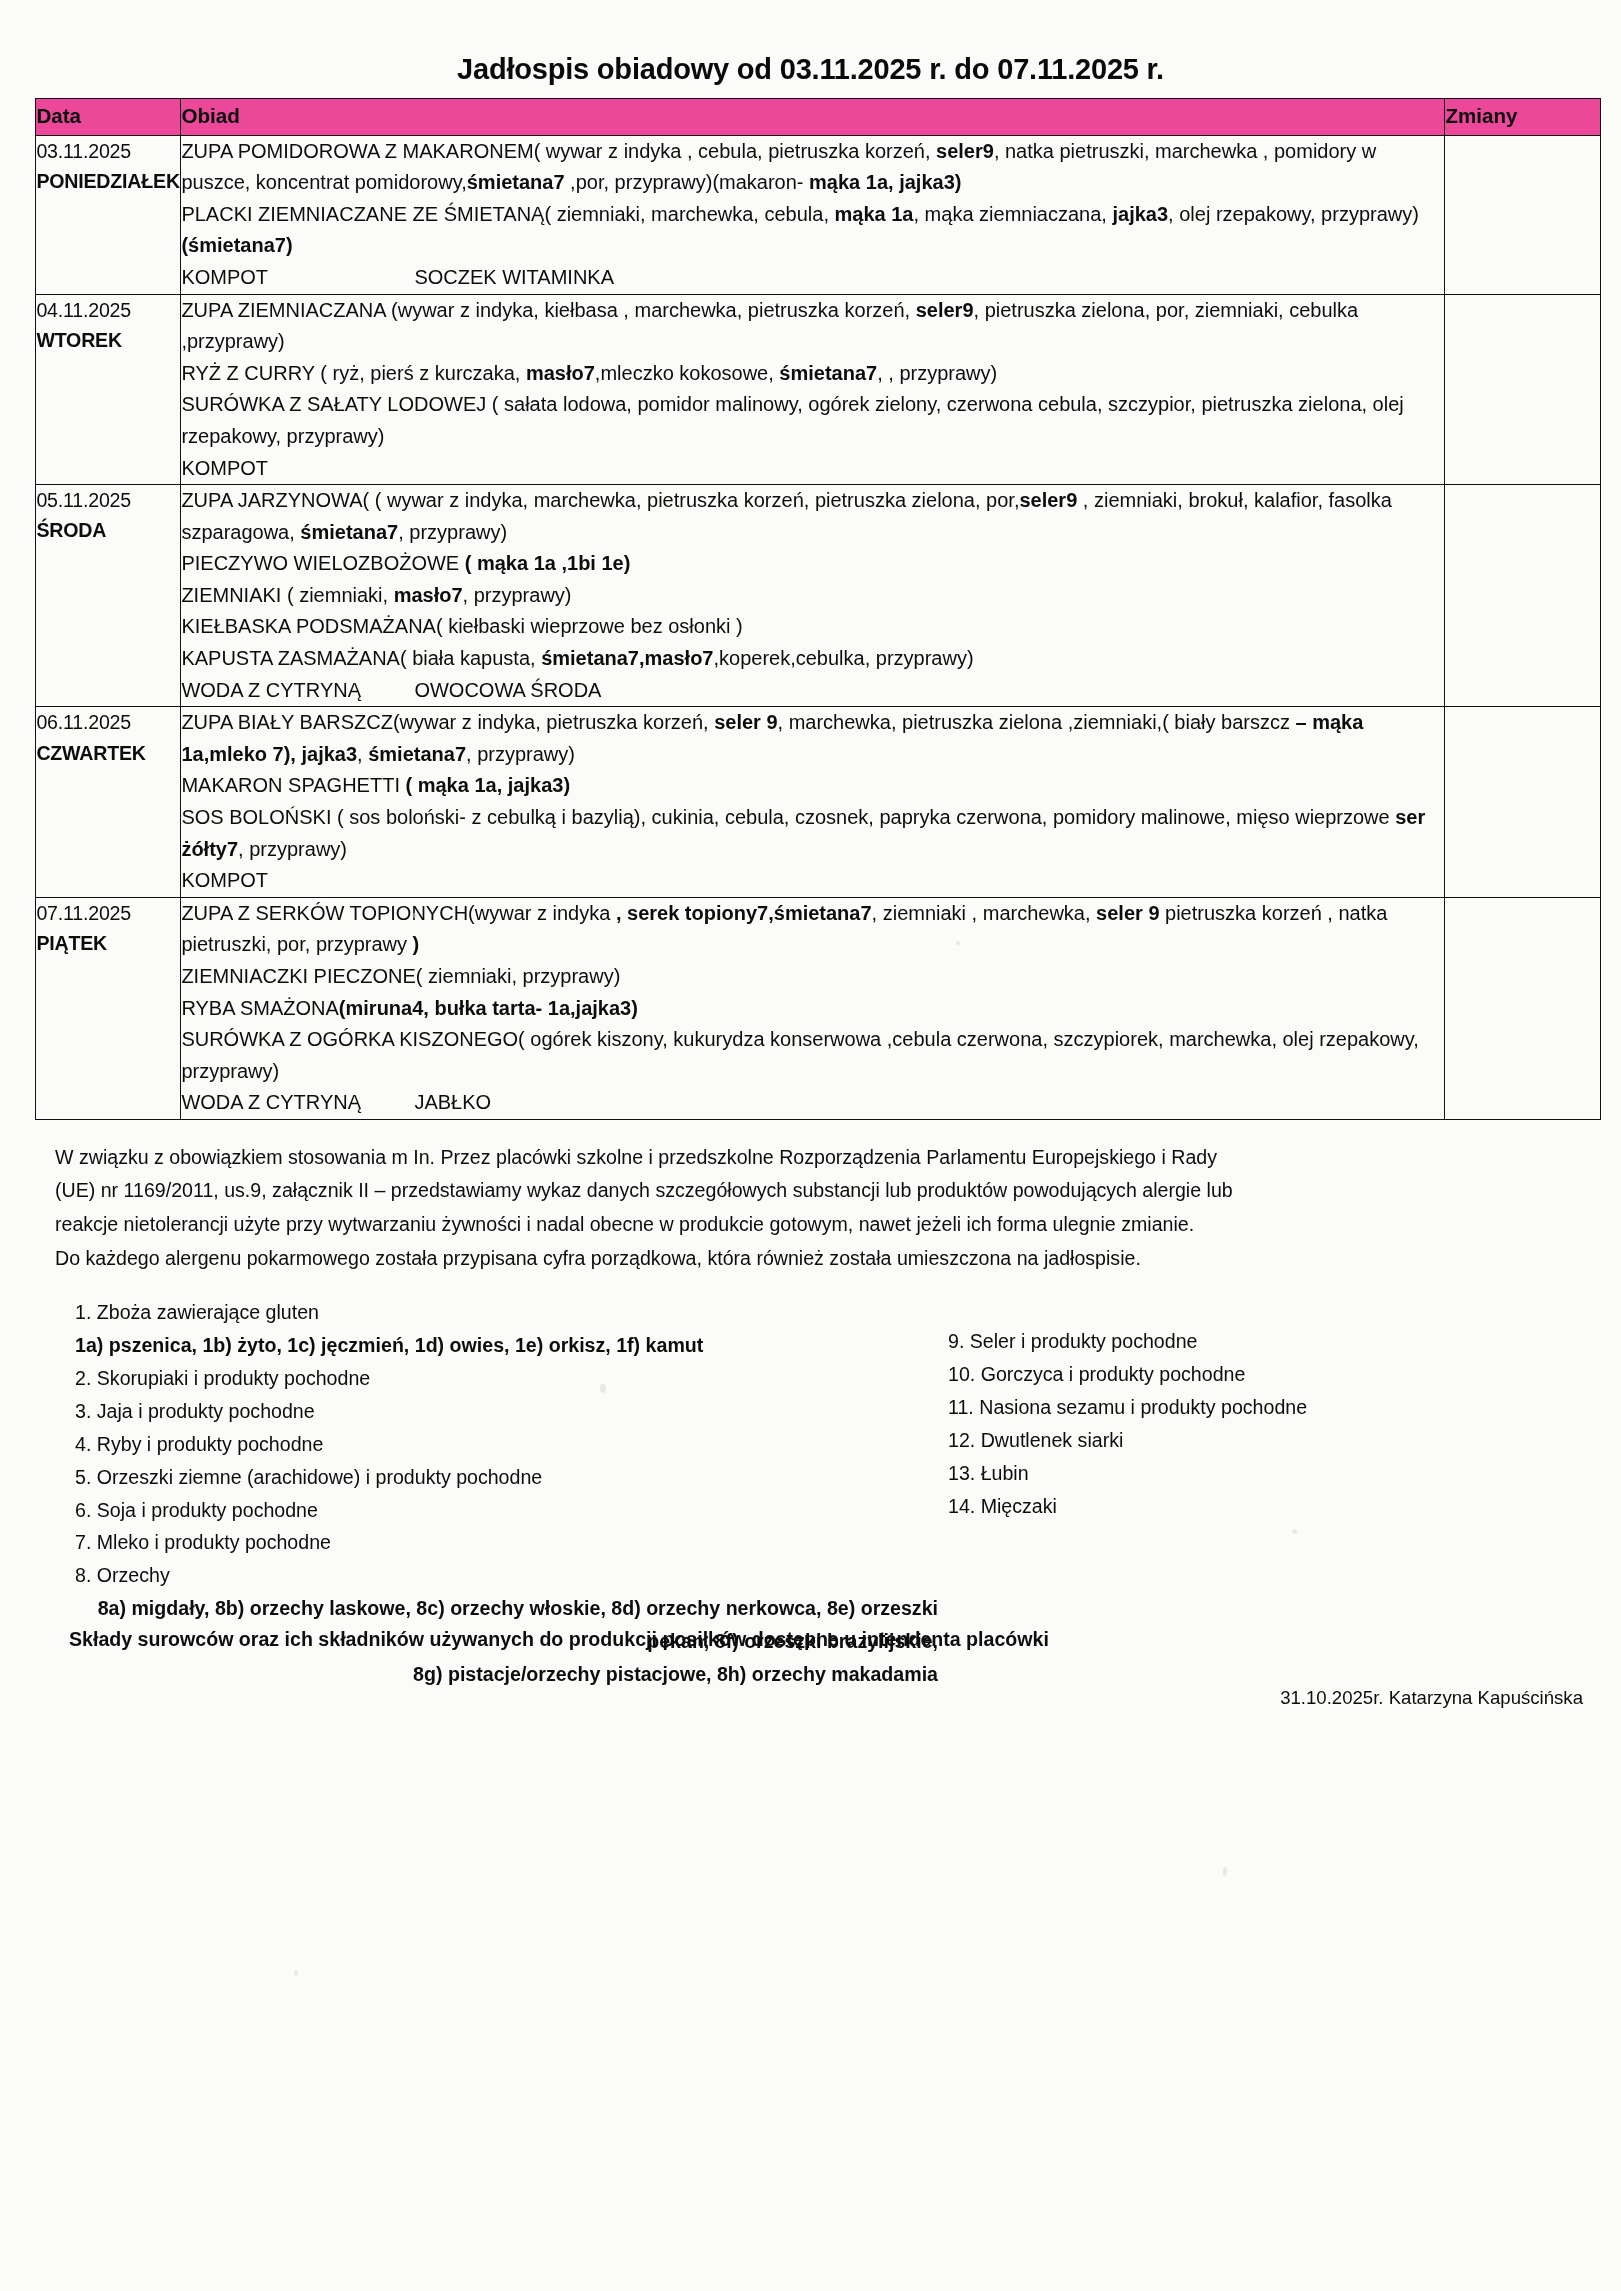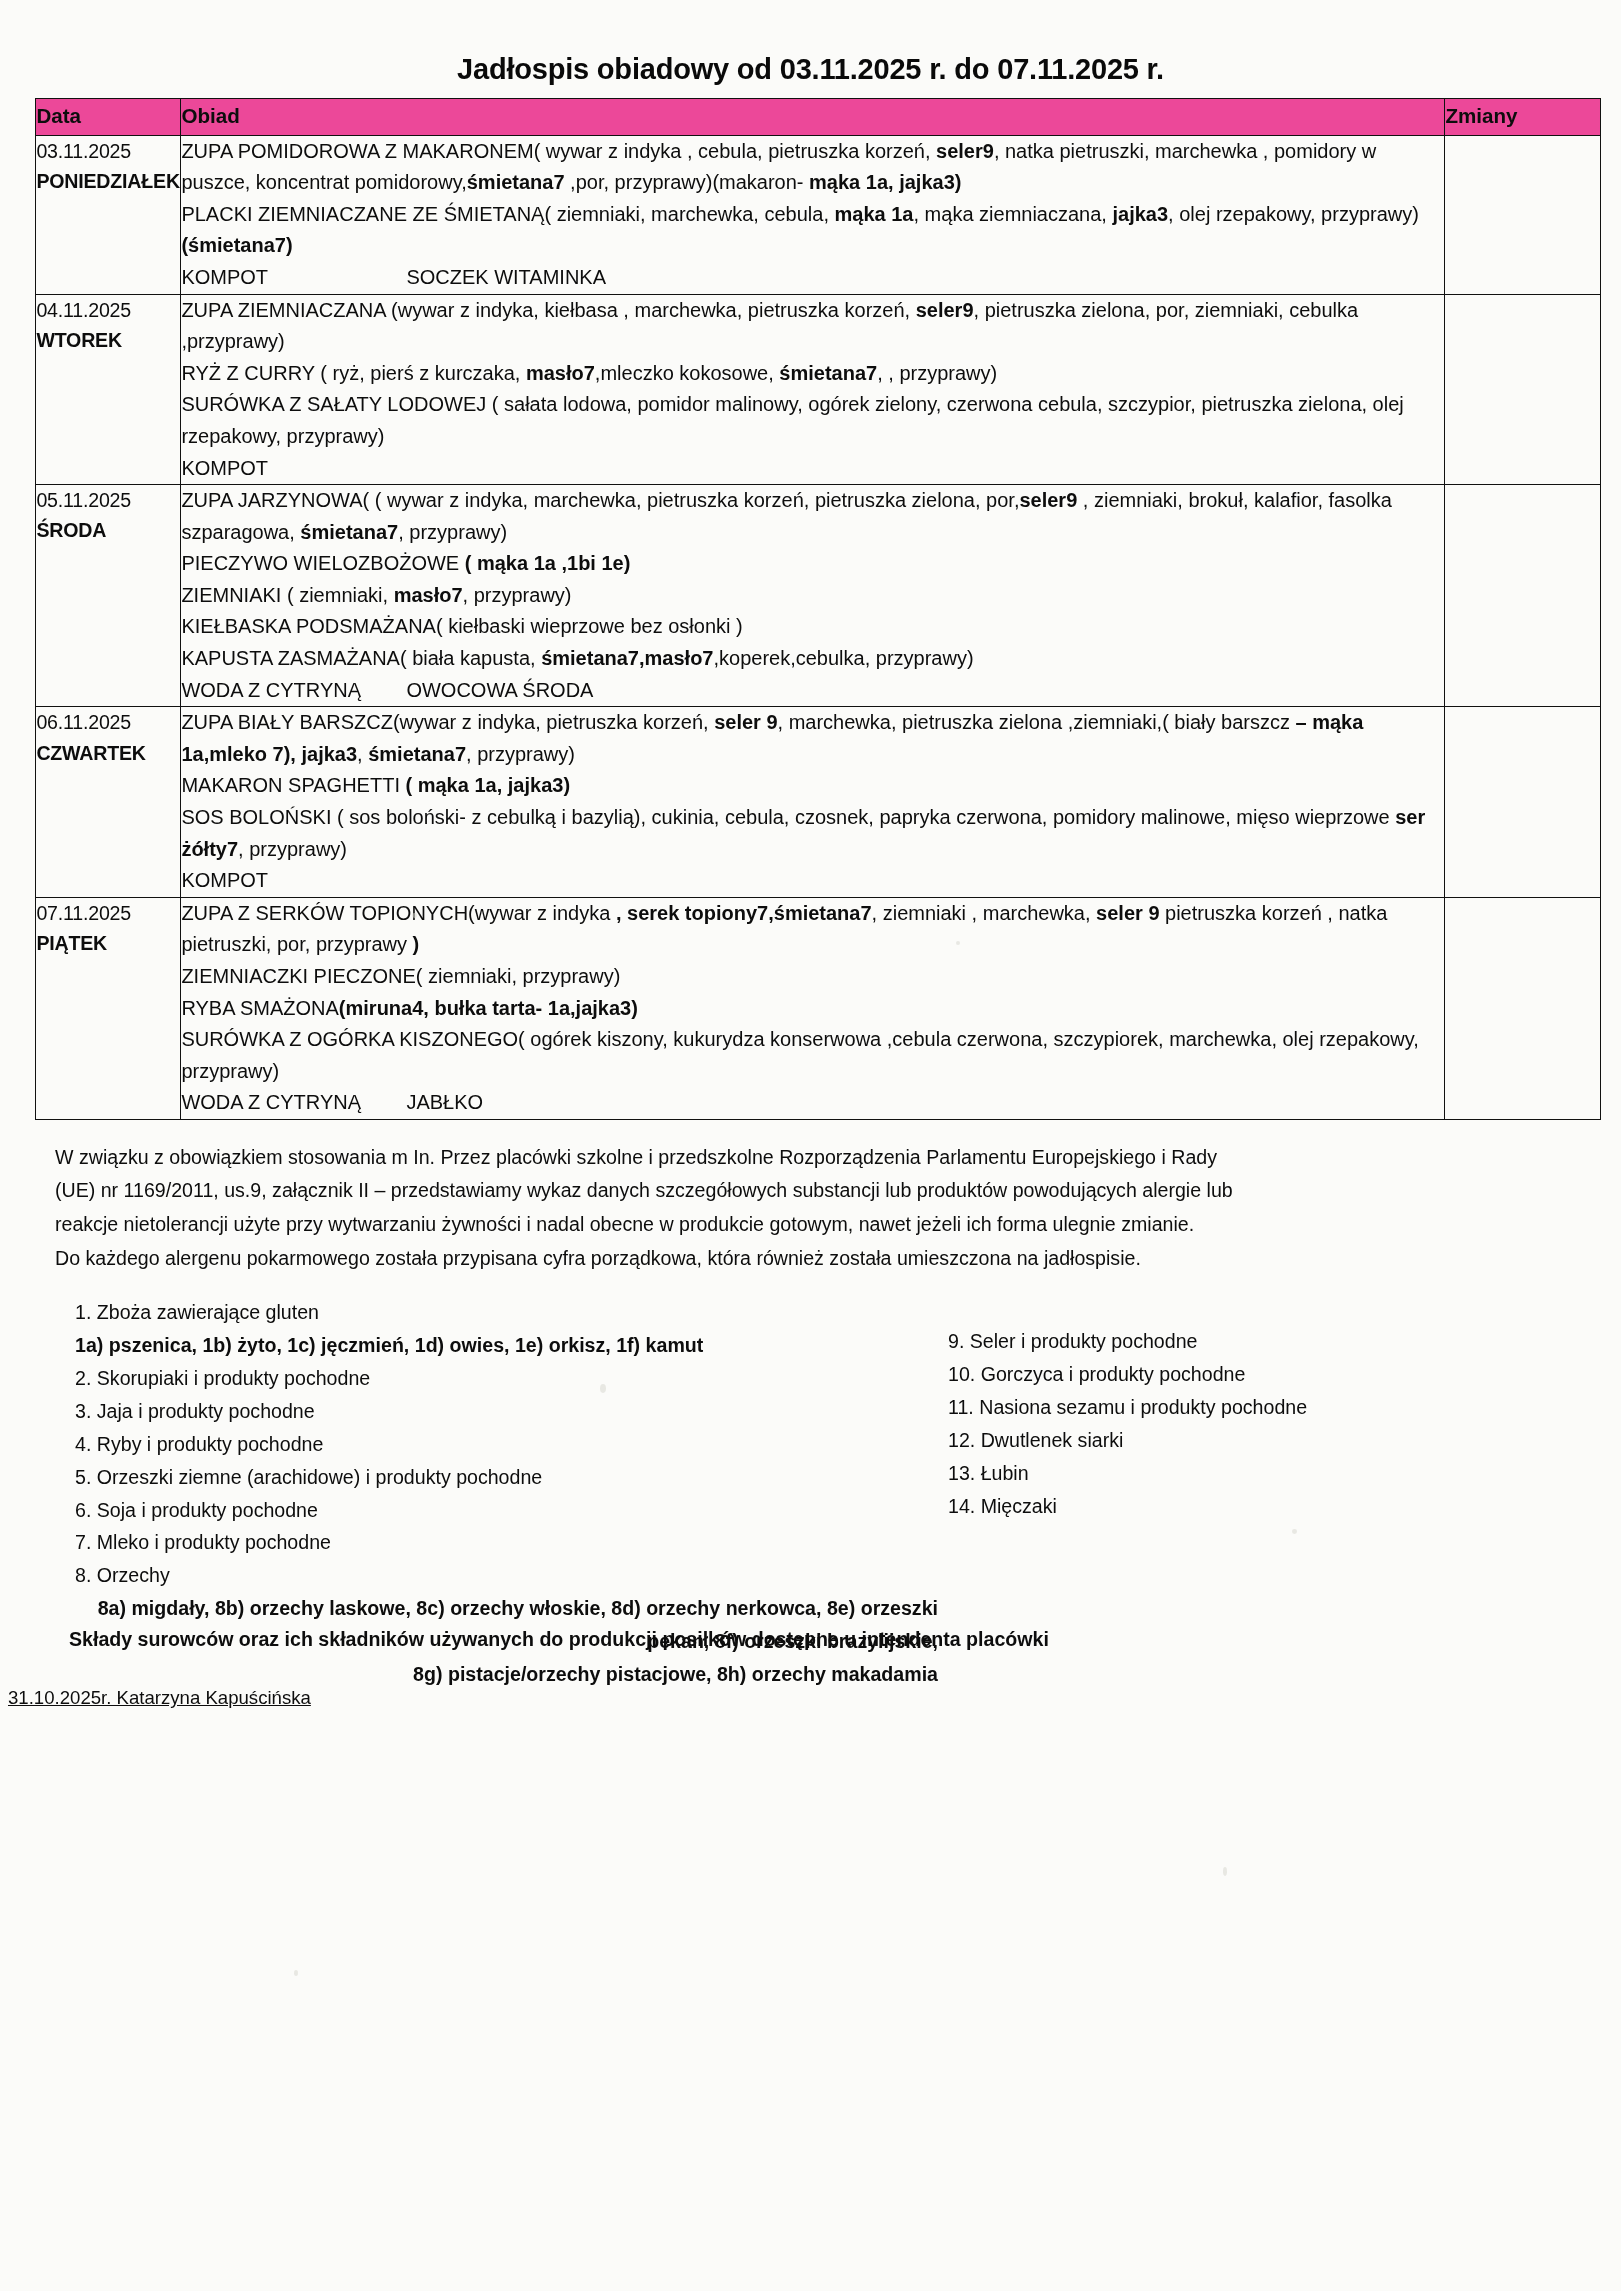--- a/index.html
+++ b/index.html
@@ -80,21 +80,21 @@
   .cell-meal .line {
     display: block;
     white-space: normal;
   }
   .cell-meal b { font-weight: bold; }
   .cell-zmiany { }
   .drink-row {
     display: block;
   }
   .drink-row .d1 { display: inline-block; min-width: 225px; }
-  .drink-row .d2 { display: inline-block; }
+  .drink-row .d2 { display: inline-block; margin-left: 8px; }
 
   
   .notice {
     margin: 21.6px 39px 0 47px;
     font-size: 19.6px;
     line-height: 1.62;
     text-align: left;
   }
   .notice p { margin: 0 0 2px 0; }
 
@@ -126,23 +126,22 @@
 
   
   .footer-note {
     margin: 5.9px 0 0 61px;
     font-size: 19.6px;
     font-weight: bold;
     line-height: 1.5;
   }
   .signature {
     margin: 33px 30px 0 0;
-    text-align: left;
+    text-align: right;
     font-size: 18.6px;
-    text-decoration: underline;
   }
   .speck {
     position: absolute;
     background: #d8d8d2;
     border-radius: 50%;
     opacity: .55;
   }
 </style>
 </head>
 <body>

